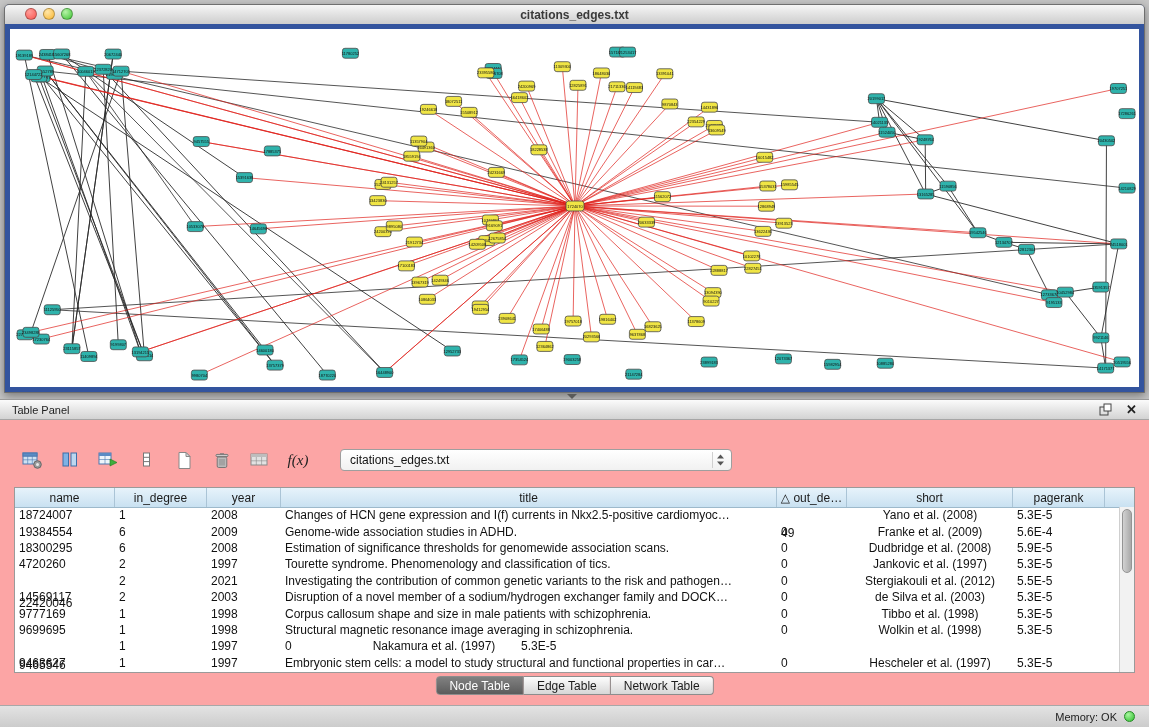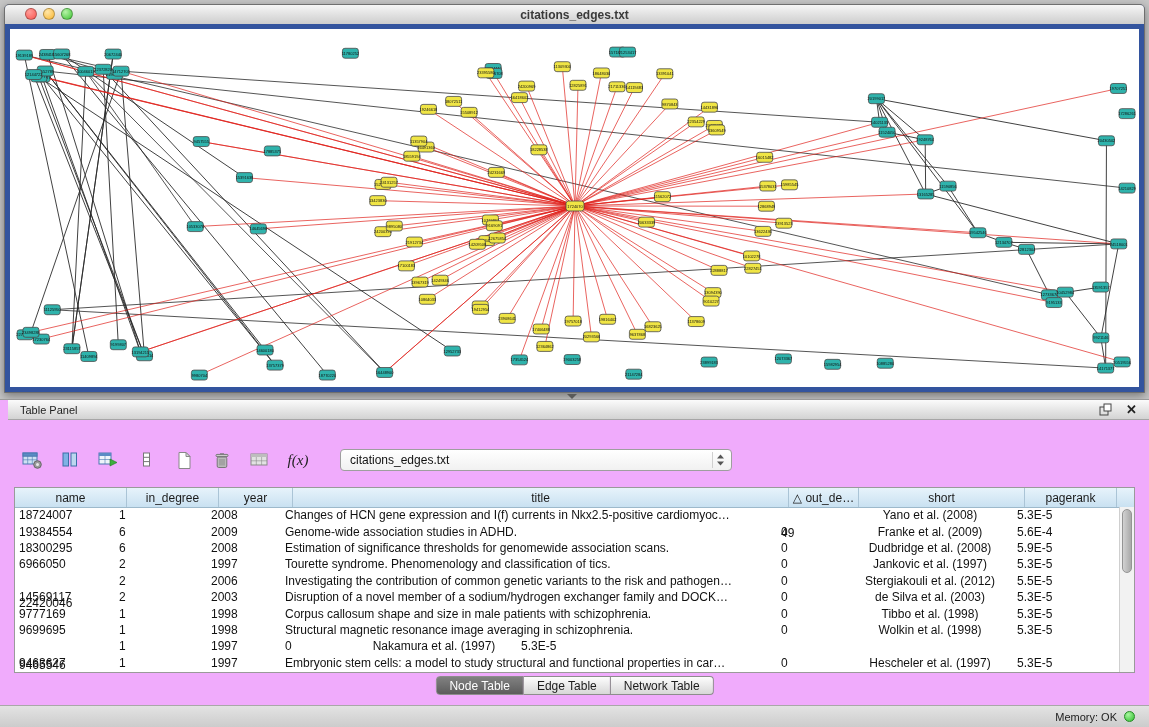--- a/index.html
+++ b/index.html
@@ -33,21 +33,21 @@
   svg.network{background:#ffffff;width:100%;height:100%;display:block;font-family:"Liberation Sans",sans-serif;}
 
   .divider-arrow{
     position:absolute;left:567px;top:394px;width:0;height:0;
     border-left:5px solid transparent;border-right:5px solid transparent;border-top:5px solid #5a5a5a;
   }
 
   
   .table-panel{
     position:absolute;left:0;top:399px;width:1149px;height:306px;
-    background:#f0abfc;border-top:1px solid #9a9a9a;box-sizing:border-box;padding-left:8px;
+    background:#fca5a5;border-top:1px solid #9a9a9a;box-sizing:border-box;
   }
   .panel-header{
     height:20px;background:linear-gradient(#fbfbfb,#d3d3d3);
     border-bottom:1px solid #a6a6a6;display:flex;align-items:center;padding:0 12px;box-sizing:border-box;
   }
   .panel-title{font-size:11px;color:#1e1e1e;}
   .panel-header-icons{margin-left:auto;display:flex;gap:14px;align-items:center;}
   .ph-icon{cursor:default;display:flex;align-items:center;}
   .close-x{font-size:13px;font-weight:bold;color:#222;line-height:1;}
 
@@ -876,21 +876,21 @@
         <svg width="9" height="14">
           <path d="M4.5 1.5 L8 5.5 H1 z" fill="#555"></path>
           <path d="M4.5 12.5 L1 8.5 H8 z" fill="#555"></path>
         </svg>
       </span>
     </div>
   </div>
 
   <div class="table-box">
     <div class="thead" id="thead">
-        <div class="th" style="width: 112px;">name</div>
+        <div class="th" style="width: 100px;">name</div>
         <div class="th" style="width: 92px;">in_degree</div>
         <div class="th" style="width: 74px;">year</div>
         <div class="th" style="width: 496px;">title</div>
         <div class="th" style="width: 70px;">△ out_de…</div>
         <div class="th" style="width: 166px;">short</div>
         <div class="th" style="width: 92px;">pagerank</div>
         <div class="th filler"></div>
       </div>
     <div class="tbody" id="tbody">
         <div class="tr">
@@ -914,32 +914,32 @@
         <div class="tr">
           <div class="td" style="width: 100px; text-align: left;">18300295</div>
           <div class="td" style="width: 92px; text-align: left;">6</div>
           <div class="td" style="width: 74px; text-align: left;">2008</div>
           <div class="td" style="width: 496px; text-align: left;">Estimation of significance thresholds for genomewide association scans.</div>
           <div class="td" style="width: 70px; text-align: left;">0</div>
           <div class="td" style="width: 166px; text-align: center;">Dudbridge et al. (2008)</div>
           <div class="td" style="width: 92px; text-align: left;">5.9E-5</div>
         </div>
         <div class="tr">
-          <div class="td" style="width: 100px; text-align: left;">6966050</div>
+          <div class="td" style="width: 100px; text-align: left;">4720260</div>
           <div class="td" style="width: 92px; text-align: left;">2</div>
           <div class="td" style="width: 74px; text-align: left;">1997</div>
           <div class="td" style="width: 496px; text-align: left;">Tourette syndrome. Phenomenology and classification of tics.</div>
           <div class="td" style="width: 70px; text-align: left;">0</div>
           <div class="td" style="width: 166px; text-align: center;">Jankovic et al. (1997)</div>
           <div class="td" style="width: 92px; text-align: left;">5.3E-5</div>
         </div>
         <div class="tr">
           <div class="td" style="width: 100px; text-align: left; margin-top: 44px;">22420046</div>
           <div class="td" style="width: 92px; text-align: left;">2</div>
-          <div class="td" style="width: 74px; text-align: left;">2006</div>
+          <div class="td" style="width: 74px; text-align: left;">2021</div>
           <div class="td" style="width: 496px; text-align: left;">Investigating the contribution of common genetic variants to the risk and pathogen…</div>
           <div class="td" style="width: 70px; text-align: left;">0</div>
           <div class="td" style="width: 166px; text-align: center;">Stergiakouli et al. (2012)</div>
           <div class="td" style="width: 92px; text-align: left;">5.5E-5</div>
         </div>
         <div class="tr">
           <div class="td" style="width: 100px; text-align: left;">14569117</div>
           <div class="td" style="width: 92px; text-align: left;">2</div>
           <div class="td" style="width: 74px; text-align: left;">2003</div>
           <div class="td" style="width: 496px; text-align: left;">Disruption of a novel member of a sodium/hydrogen exchanger family and DOCK…</div>

